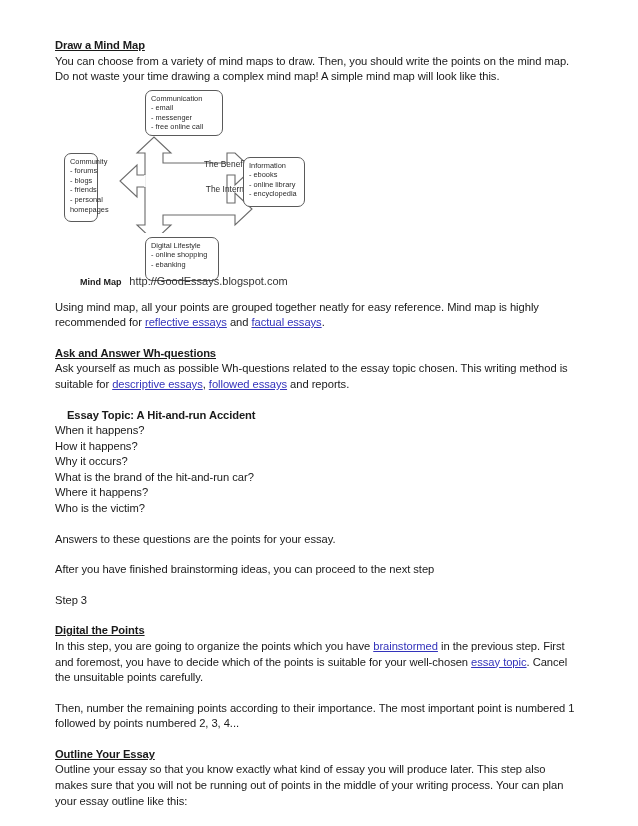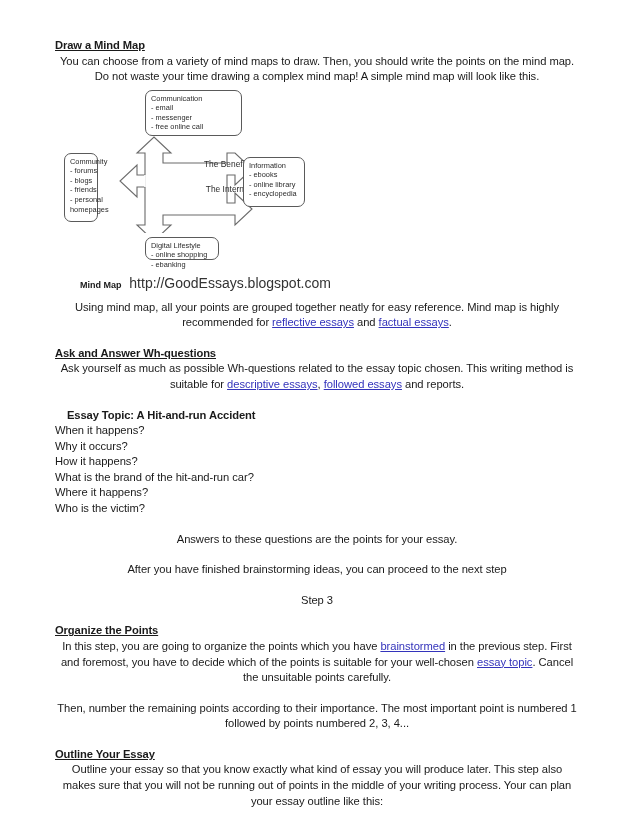--- a/index.html
+++ b/index.html
@@ -42,21 +42,21 @@
     line-height: 15.5px;
     margin: 0;
     letter-spacing: -0.1px;
     padding-left: 12px;
   }
   p.body {
     font-size: 11.2px;
     line-height: 15.6px;
     margin: 0;
     letter-spacing: -0.05px;
-    text-align: center;
+    text-align: left;
   }
   .gap-sm { height: 15px; }
   .gap-md { height: 15px; }
   a.lnk {
     color: #3333bb;
     text-decoration: underline;
   }
   .qline {
     font-size: 11.2px;
     line-height: 15.6px;
@@ -84,35 +84,35 @@
     border-radius: 7px;
     background: #ffffff;
     box-sizing: border-box;
     font-size: 7.4px;
     line-height: 9.6px;
     color: #2b2b2b;
     padding: 3px 4px 3px 5px;
     letter-spacing: 0px;
   }
   .node .t { display: block; white-space: nowrap; }
-  .node-comm { left: 90px; top: 5px;  width: 97px; height: 46px; }
+  .node-comm { left: 90px; top: 5px;  width: 78px; height: 46px; }
   .node-info { left: 188px; top: 72px; width: 62px; height: 50px; }
   .node-comu { left: 9px;  top: 68px; width: 34px; height: 69px; }
-  .node-digi { left: 90px; top: 152px; width: 74px; height: 23px; }
+  .node-digi { left: 90px; top: 152px; width: 74px; height: 44px; }
 
   .caption {
     position: absolute;
     left: 25px;
     top: 190px;
     font-size: 9.4px;
     white-space: nowrap;
     color: #1a1a1a;
   }
   .caption b { font-weight: bold; font-size: 9px; }
-  .caption span.url { color: #333333; font-size: 14px; margin-top: 32px; }
+  .caption span.url { color: #333333; font-size: 11px; margin-top: 32px; }
 
   .cross { position: absolute; left: 56px; top: 48px; }
   .ctext {
     position: absolute;
     left: 85px;
     top: 73px;
     width: 82px;
     text-align: right;
     font-size: 8.4px;
     line-height: 12.5px;
@@ -189,41 +189,41 @@
 
     <div class="gap-sm"></div>
 
     <div class="h-under">Ask and Answer Wh-questions</div>
     <p class="body"><span>Ask yourself as much as possible Wh-questions related to the essay topic chosen. This writing method is suitable for </span><a class="lnk" href="#">descriptive essays</a><span>, </span><a class="lnk" href="#">followed essays</a><span> and reports.</span></p>
 
     <div class="gap-sm"></div>
 
     <div class="h-bold">Essay Topic: A Hit-and-run Accident</div>
     <div class="qline">When it happens?</div>
+    <div class="qline">How it happens?</div>
     <div class="qline">Why it occurs?</div>
-    <div class="qline">How it happens?</div>
     <div class="qline">What is the brand of the hit-and-run car?</div>
     <div class="qline">Where it happens?</div>
     <div class="qline">Who is the victim?</div>
 
     <div class="gap-md"></div>
 
     <p class="body">Answers to these questions are the points for your essay.</p>
 
     <div class="gap-md"></div>
 
     <p class="body">After you have finished brainstorming ideas, you can proceed to the next step</p>
 
     <div class="gap-md"></div>
 
     <p class="body">Step 3</p>
 
     <div class="gap-md"></div>
 
-    <div class="h-under">Organize the Points</div>
+    <div class="h-under">Digital the Points</div>
     <p class="body"><span>In this step, you are going to organize the points which you have </span><a class="lnk" href="#">brainstormed</a><span> in the previous step. First and foremost, you have to decide which of the points is suitable for your well-chosen </span><a class="lnk" href="#">essay topic</a><span>. Cancel the unsuitable points carefully.</span></p>
 
     <div class="gap-md"></div>
 
     <p class="body">Then, number the remaining points according to their importance. The most important point is numbered 1 followed by points numbered 2, 3, 4...</p>
 
     <div class="gap-md"></div>
 
     <div class="h-under">Outline Your Essay</div>
     <p class="body">Outline your essay so that you know exactly what kind of essay you will produce later. This step also makes sure that you will not be running out of points in the middle of your writing process. Your can plan your essay outline like this:</p>

